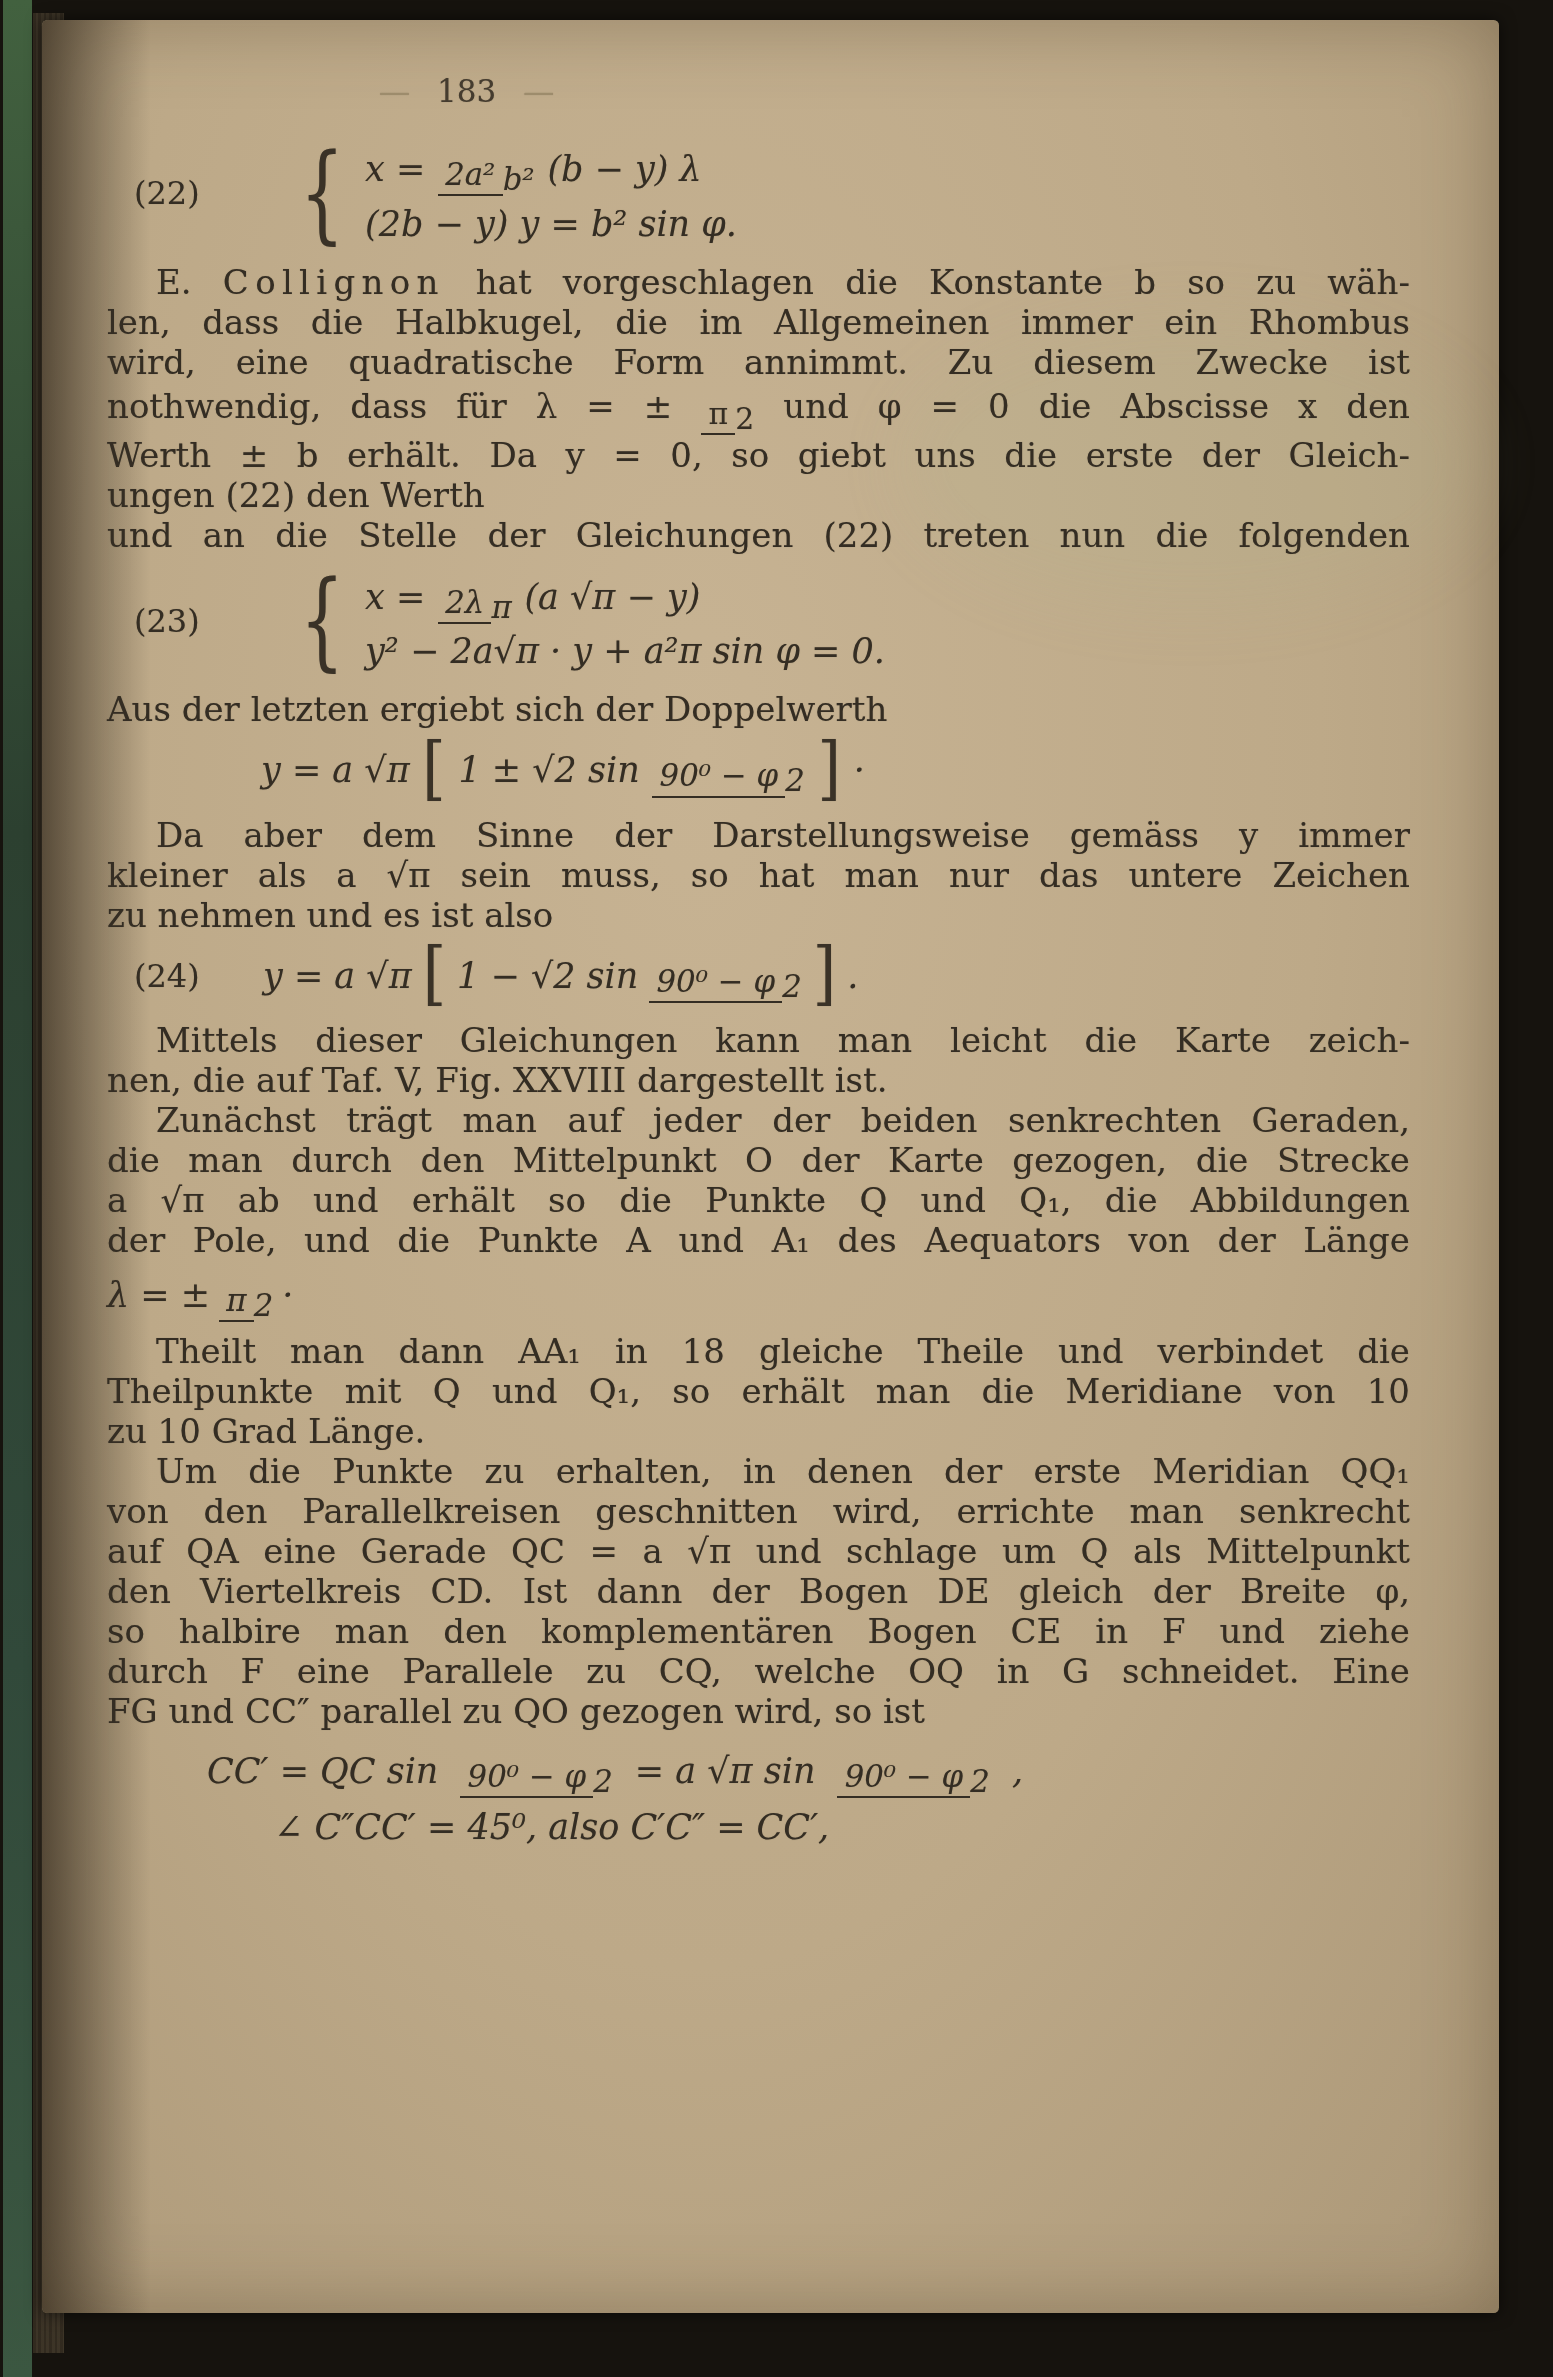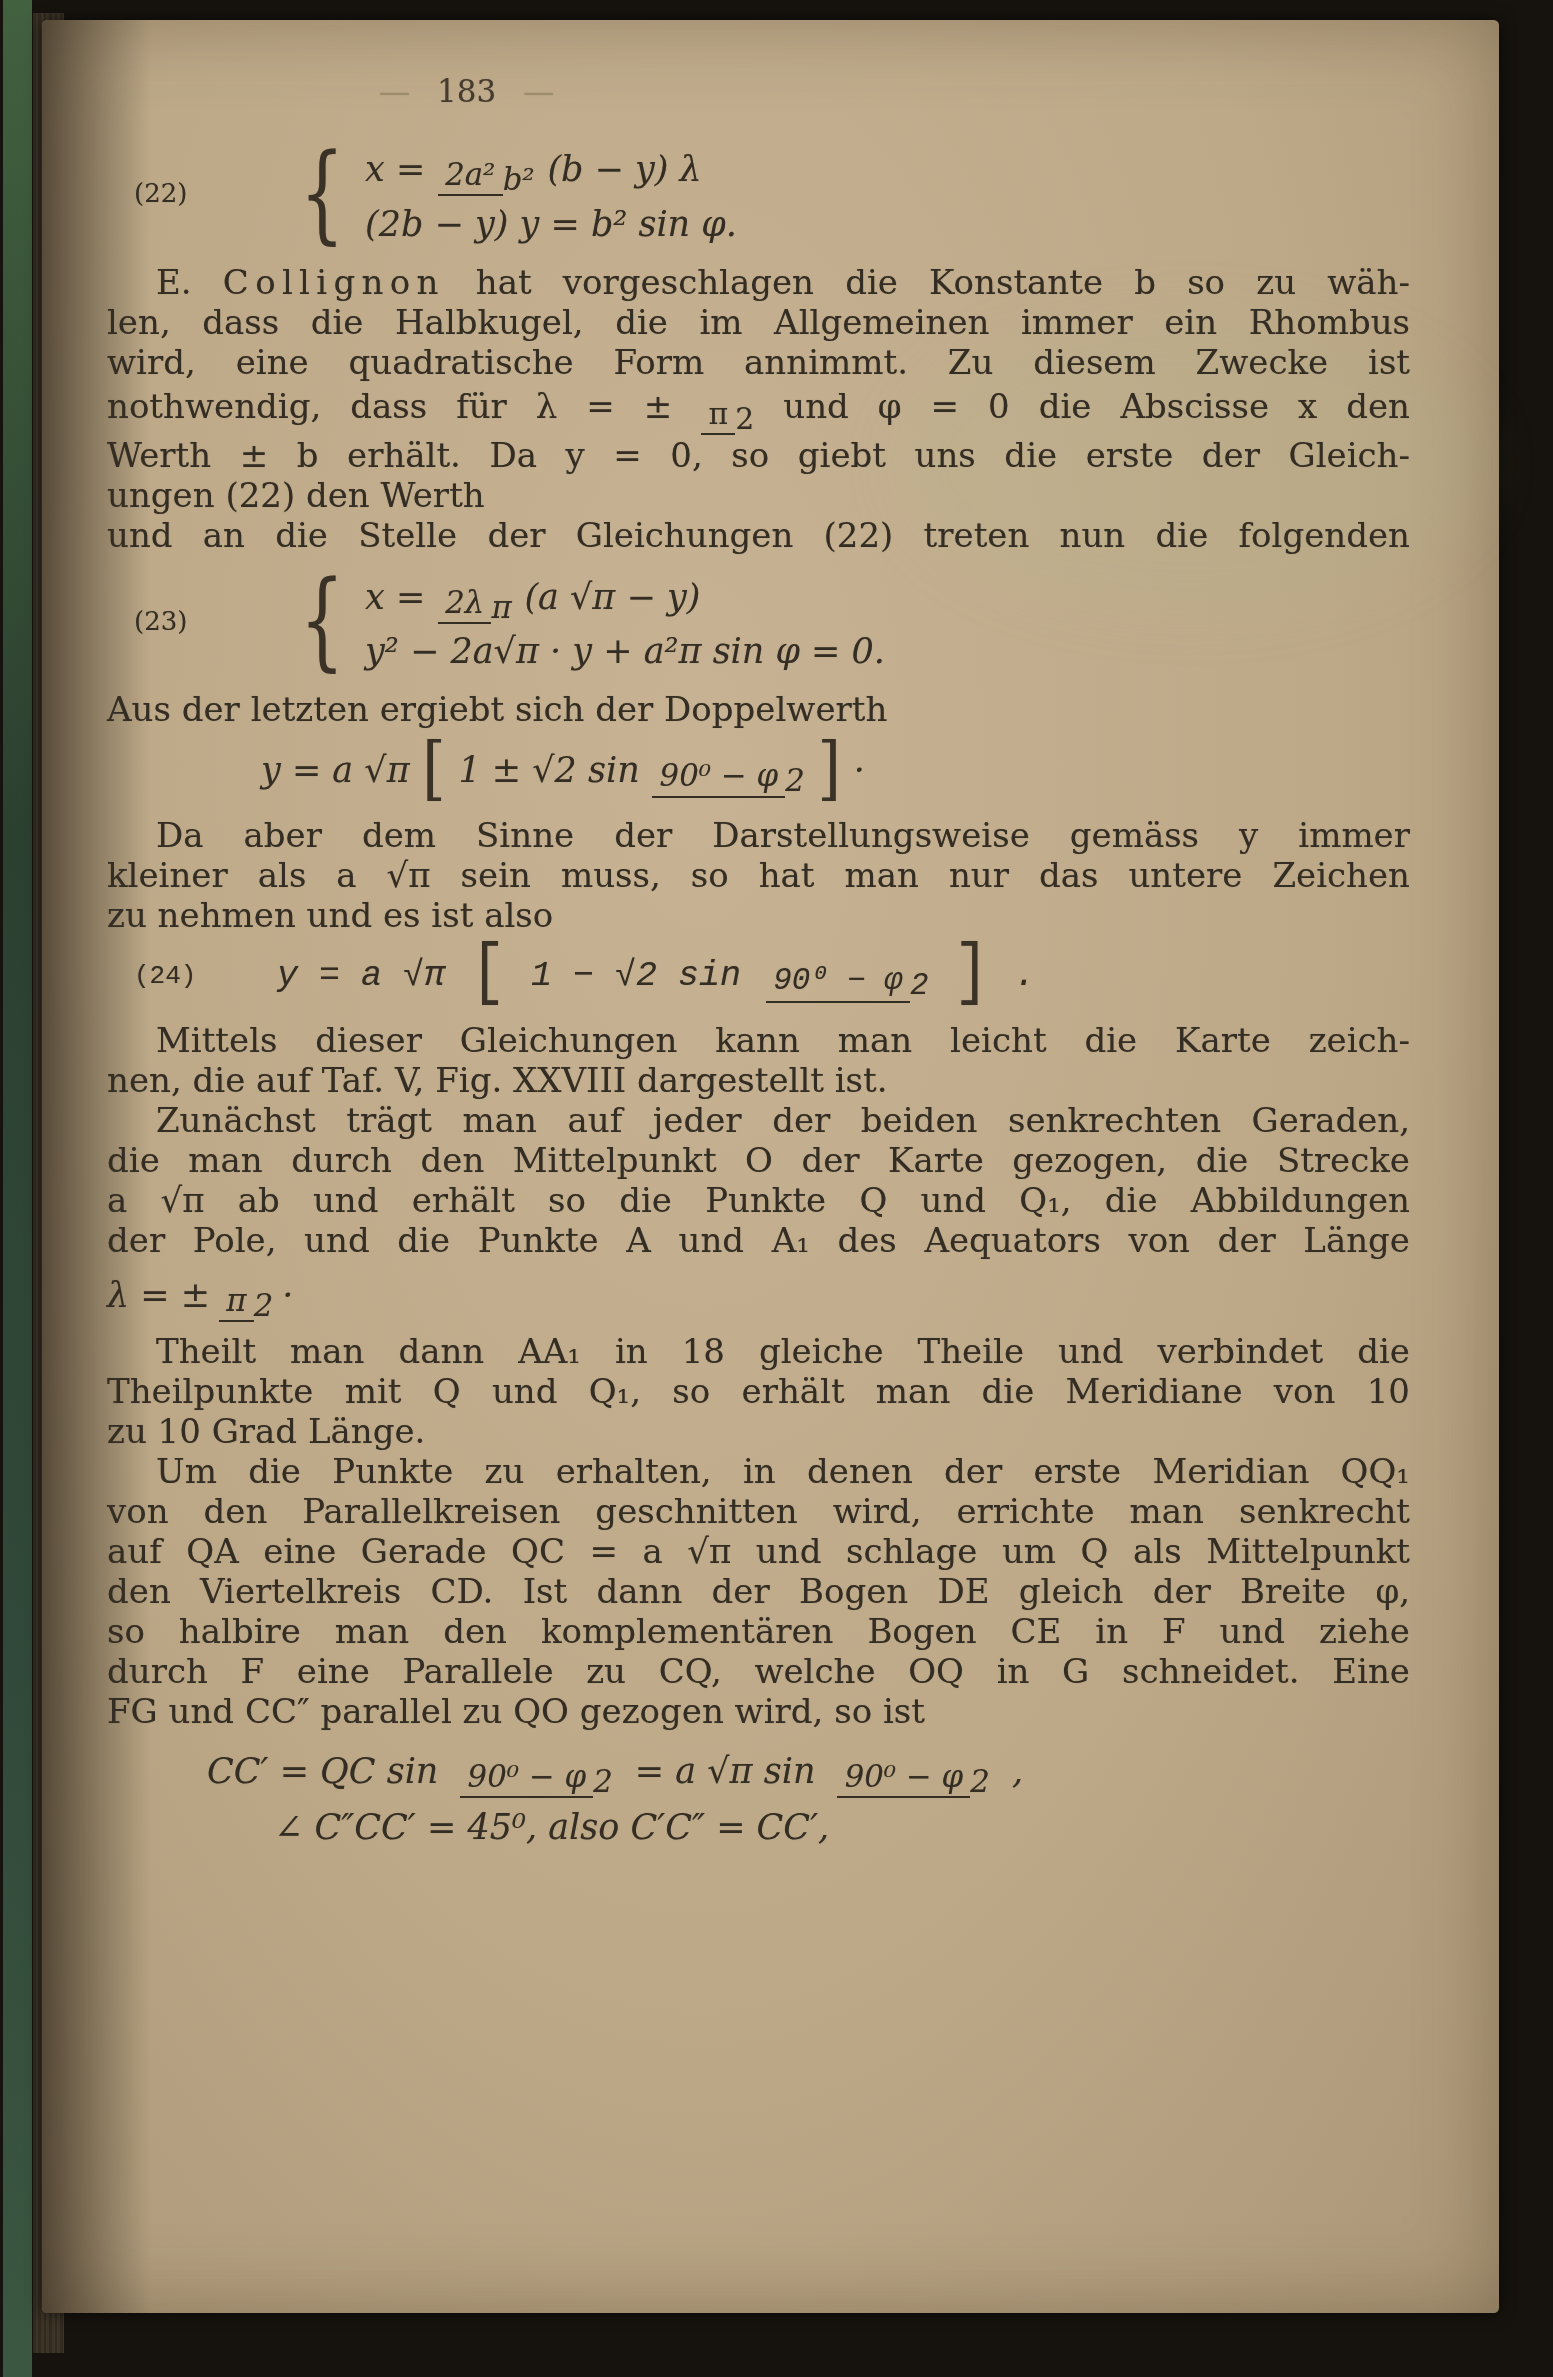--- a/index.html
+++ b/index.html
@@ -49,30 +49,30 @@
   .bold{font-weight:normal;}
   
   .frac{
     display:inline-flex;flex-direction:row;align-items:flex-end;
     vertical-align:middle;font-size:.88em;line-height:1.12;text-indent:0;
   }
   .frac .num{border-bottom:2.3px solid currentColor;padding:0 7.2px 2.7px;display:block;}
   .frac .den{padding-top:0;display:block;margin-top:20px;}
   
   .eq-row{display:flex;align-items:center;margin:14.5px 0 18px;}
-  .eq-label{width:154px;padding-left:27px;font-size:26px;flex:0 0 auto;}
+  .eq-label{width:154px;padding-left:27px;font-size:32px;flex:0 0 auto;}
   .brace{
     font-size:107px;line-height:.9;transform:scaleX(.65);
     font-style:normal;flex:0 0 auto;margin-right:9px;color:#3a3227;
   }
   .eq-lines{display:flex;flex-direction:column;gap:7.2px;font-style:italic;font-size:35px;}
   .eq-line{display:flex;align-items:center;gap:12.7px;}
   .ceq{text-align:center;font-style:italic;font-size:35px;padding-right:199px;margin:7.2px 0;}
   .eqy{display:flex;align-items:center;gap:12.7px;font-style:italic;font-size:35px;margin:11px 0 14.5px;margin-left:154px;}
-  .eqy24{display:flex;align-items:center;gap:25px;font-style:italic;font-size:35px;margin:11px 0 14.5px;font-family:Liberation Mono, monospace;}
+  .eqy24{display:flex;align-items:center;gap:11px;font-style:italic;font-size:35px;margin:11px 0 14.5px;}
   .eqy24 .eq-label{font-style:normal;width:118px;}
   .bracket{font-size:60px;line-height:1;transform:scaleY(1.15);font-style:normal;color:#3a3227;position:relative;top:-2.7px;}
   .lambda-row{display:flex;align-items:center;gap:9px;font-style:italic;font-size:35px;margin:7.2px 0 9px;}
   .eqcc{display:flex;align-items:center;gap:22px;font-style:italic;font-size:35px;margin:12.7px 0 9px;margin-left:100px;}
   .eqangle{font-style:italic;font-size:35px;margin-left:167px;margin-top:5px;}
 </style>
 </head>
 <body>
 
 <div>

